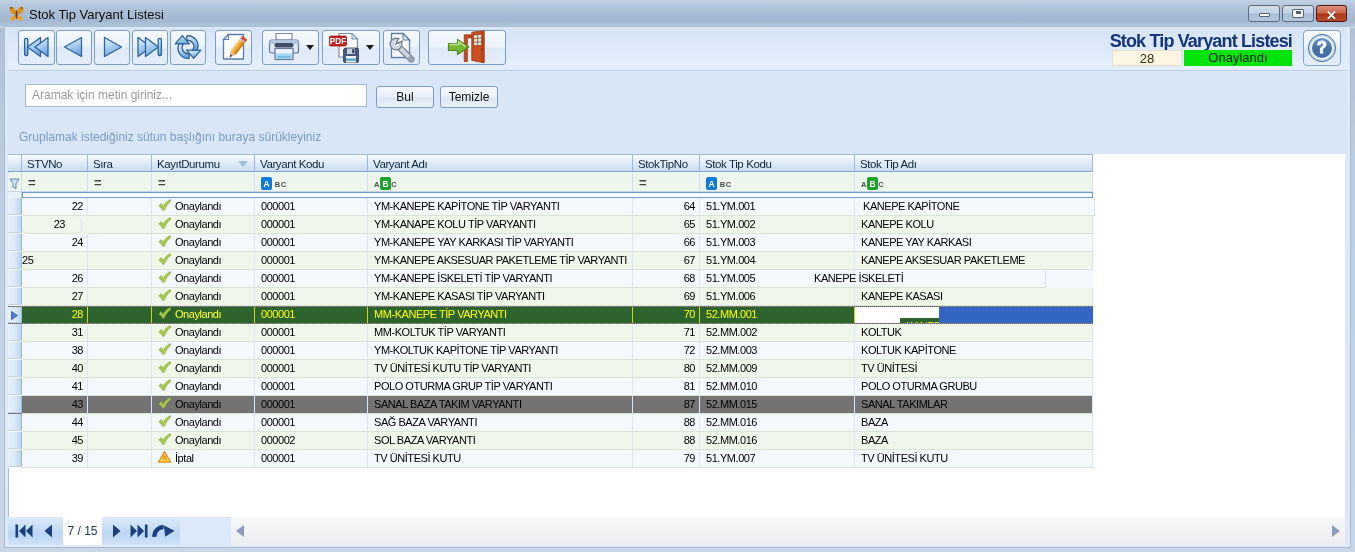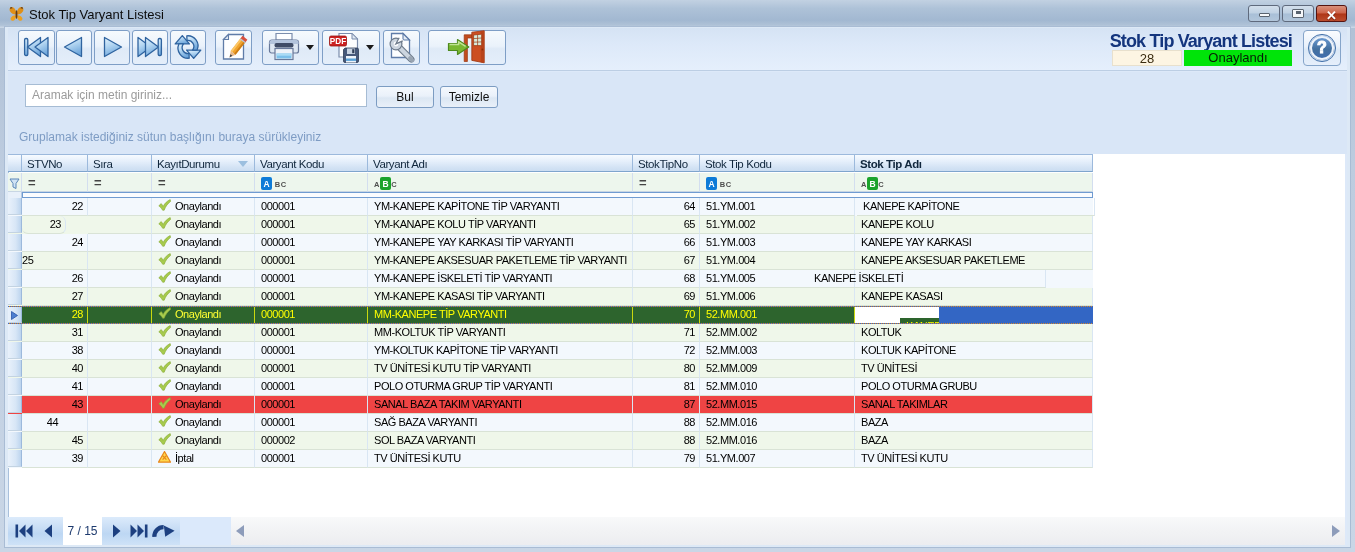--- a/index.html
+++ b/index.html
@@ -280,21 +280,21 @@
 <div class="abs" style="left:8px;top:154px;width:1px;height:390px;background:#a8c0dc"></div>
 <div id="hind"></div>
 <div class="hind"></div>
 <div class="hcell" style="left:22px;width:66px;">STVNo</div>
 <div class="hcell" style="left:88px;width:64px;">Sıra</div>
 <div class="hcell" style="left:152px;width:103px;">KayıtDurumu<span class="sarr"></span></div>
 <div class="hcell" style="left:255px;width:113px;">Varyant Kodu</div>
 <div class="hcell" style="left:368px;width:265px;">Varyant Adı</div>
 <div class="hcell" style="left:633px;width:67px;">StokTipNo</div>
 <div class="hcell" style="left:700px;width:155px;">Stok Tip Kodu</div>
-<div class="hcell" style="left:855px;width:238px;font-weight:bold;">Stok Tip Adı</div>
+<div class="hcell" style="left:855px;width:238px;">Stok Tip Adı</div>
 <div id="find"><svg width="11" height="12" viewBox="0 0 11 12">
       <path d="M1 1 H10 L7 5.5 V10.5 L4 9 V5.5 Z" fill="#cfe3f5" stroke="#5b87b8" stroke-width="1"></path>
     </svg></div>
 <div class="fcell" style="left:22px;width:66px"><span class="feq">=</span></div>
 <div class="fcell" style="left:88px;width:64px"><span class="feq">=</span></div>
 <div class="fcell" style="left:152px;width:103px"><span class="feq">=</span></div>
 <div class="fcell" style="left:255px;width:113px"><span class="fabc"><b class="bb">A</b><span class="sm"> BC</span></span></div>
 <div class="fcell" style="left:368px;width:265px"><span class="fabc"><span class="sm">A</span><b class="gb">B</b><span class="sm">C</span></span></div>
 <div class="fcell" style="left:633px;width:67px"><span class="feq">=</span></div>
 <div class="fcell" style="left:700px;width:155px"><span class="fabc"><b class="bb">A</b><span class="sm"> BC</span></span></div>
@@ -309,21 +309,21 @@
           <path d="M0.8 6.8 L3.2 4.6 C3.9 5.3 4.6 6.4 5.1 7.5 C6.8 4.2 9.2 1.9 12.2 0.6 L12.6 2.4 C9.9 4.3 7.6 7.3 6.2 11.2 L4.6 11.2 C3.7 9.4 2.4 7.9 0.8 6.8 Z" fill="#a7cb4d" stroke="#84a833" stroke-width="0.6"></path>
         </svg></span><span class="ktx">Onaylandı</span></div>
 <div class="cell" style="left:247px;width:113px;padding-left:6px;">000001</div>
 <div class="cell" style="left:360px;width:265px;padding-left:6px;">YM-KANEPE KAPİTONE TİP VARYANTI</div>
 <div class="cell" style="left:625px;width:67px;text-align:right;padding-right:4px;">64</div>
 <div class="cell" style="left:692px;width:155px;padding-left:6px;">51.YM.001</div>
 <div class="cell" style="left:849px;width:238px;padding-left:6px;">KANEPE KAPİTONE</div>
 </div>
 <div class="row" style="top:215.5px;background:#eff7ea">
 <div class="indc"></div>
-<div class="cell" style="left:14px;width:44px;text-align:right;padding-right:4px;border-radius:6px;">23</div>
+<div class="cell" style="left:14px;width:60px;text-align:right;padding-right:16px;border-radius:6px;">23</div>
 <div class="cell" style="left:80px;width:64px;padding-left:6px;"></div>
 <div class="cell" style="left:144px;width:103px;padding-left:6px;"><span class="ksp"><svg width="13" height="12" viewBox="0 0 13 12">
           <path d="M0.8 6.8 L3.2 4.6 C3.9 5.3 4.6 6.4 5.1 7.5 C6.8 4.2 9.2 1.9 12.2 0.6 L12.6 2.4 C9.9 4.3 7.6 7.3 6.2 11.2 L4.6 11.2 C3.7 9.4 2.4 7.9 0.8 6.8 Z" fill="#a7cb4d" stroke="#84a833" stroke-width="0.6"></path>
         </svg></span><span class="ktx">Onaylandı</span></div>
 <div class="cell" style="left:247px;width:113px;padding-left:6px;">000001</div>
 <div class="cell" style="left:360px;width:265px;padding-left:6px;">YM-KANAPE KOLU TİP VARYANTI</div>
 <div class="cell" style="left:625px;width:67px;text-align:right;padding-right:4px;">65</div>
 <div class="cell" style="left:692px;width:155px;padding-left:6px;">51.YM.002</div>
 <div class="cell" style="left:847px;width:238px;padding-left:6px;">KANEPE KOLU</div>
 </div>
@@ -442,36 +442,36 @@
 <div class="cell" style="left:80px;width:64px;padding-left:6px;"></div>
 <div class="cell" style="left:144px;width:103px;padding-left:6px;"><span class="ksp"><svg width="13" height="12" viewBox="0 0 13 12">
           <path d="M0.8 6.8 L3.2 4.6 C3.9 5.3 4.6 6.4 5.1 7.5 C6.8 4.2 9.2 1.9 12.2 0.6 L12.6 2.4 C9.9 4.3 7.6 7.3 6.2 11.2 L4.6 11.2 C3.7 9.4 2.4 7.9 0.8 6.8 Z" fill="#a7cb4d" stroke="#84a833" stroke-width="0.6"></path>
         </svg></span><span class="ktx">Onaylandı</span></div>
 <div class="cell" style="left:247px;width:113px;padding-left:6px;">000001</div>
 <div class="cell" style="left:360px;width:265px;padding-left:6px;">POLO OTURMA GRUP TİP VARYANTI</div>
 <div class="cell" style="left:625px;width:67px;text-align:right;padding-right:4px;">81</div>
 <div class="cell" style="left:692px;width:155px;padding-left:6px;">52.MM.010</div>
 <div class="cell" style="left:847px;width:238px;padding-left:6px;">POLO OTURMA GRUBU</div>
 </div>
-<div class="row" style="top:395.5px;background:#ef4444">
+<div class="row" style="top:395.5px;background:#737373">
 <div class="indc"></div>
 <div class="cell" style="left:14px;width:66px;text-align:right;padding-right:4px;">43</div>
 <div class="cell" style="left:80px;width:64px;padding-left:6px;"></div>
 <div class="cell" style="left:144px;width:103px;padding-left:6px;"><span class="ksp"><svg width="13" height="12" viewBox="0 0 13 12">
           <path d="M0.8 6.8 L3.2 4.6 C3.9 5.3 4.6 6.4 5.1 7.5 C6.8 4.2 9.2 1.9 12.2 0.6 L12.6 2.4 C9.9 4.3 7.6 7.3 6.2 11.2 L4.6 11.2 C3.7 9.4 2.4 7.9 0.8 6.8 Z" fill="#a7cb4d" stroke="#84a833" stroke-width="0.6"></path>
         </svg></span><span class="ktx">Onaylandı</span></div>
 <div class="cell" style="left:247px;width:113px;padding-left:6px;">000001</div>
 <div class="cell" style="left:360px;width:265px;padding-left:6px;">SANAL BAZA TAKIM VARYANTI</div>
 <div class="cell" style="left:625px;width:67px;text-align:right;padding-right:4px;">87</div>
 <div class="cell" style="left:692px;width:155px;padding-left:6px;">52.MM.015</div>
 <div class="cell" style="left:847px;width:238px;padding-left:6px;">SANAL TAKIMLAR</div>
 </div>
 <div class="row" style="top:413.5px;background:#f3f8fd">
 <div class="indc"></div>
-<div class="cell" style="left:14px;width:66px;text-align:center;padding-right:4px;">44</div>
+<div class="cell" style="left:14px;width:66px;text-align:right;padding-right:4px;">44</div>
 <div class="cell" style="left:80px;width:64px;padding-left:6px;"></div>
 <div class="cell" style="left:144px;width:103px;padding-left:6px;"><span class="ksp"><svg width="13" height="12" viewBox="0 0 13 12">
           <path d="M0.8 6.8 L3.2 4.6 C3.9 5.3 4.6 6.4 5.1 7.5 C6.8 4.2 9.2 1.9 12.2 0.6 L12.6 2.4 C9.9 4.3 7.6 7.3 6.2 11.2 L4.6 11.2 C3.7 9.4 2.4 7.9 0.8 6.8 Z" fill="#a7cb4d" stroke="#84a833" stroke-width="0.6"></path>
         </svg></span><span class="ktx">Onaylandı</span></div>
 <div class="cell" style="left:247px;width:113px;padding-left:6px;">000001</div>
 <div class="cell" style="left:360px;width:265px;padding-left:6px;">SAĞ BAZA VARYANTI</div>
 <div class="cell" style="left:625px;width:67px;text-align:right;padding-right:4px;">88</div>
 <div class="cell" style="left:692px;width:155px;padding-left:6px;">52.MM.016</div>
 <div class="cell" style="left:847px;width:238px;padding-left:6px;">BAZA</div>
 </div>

